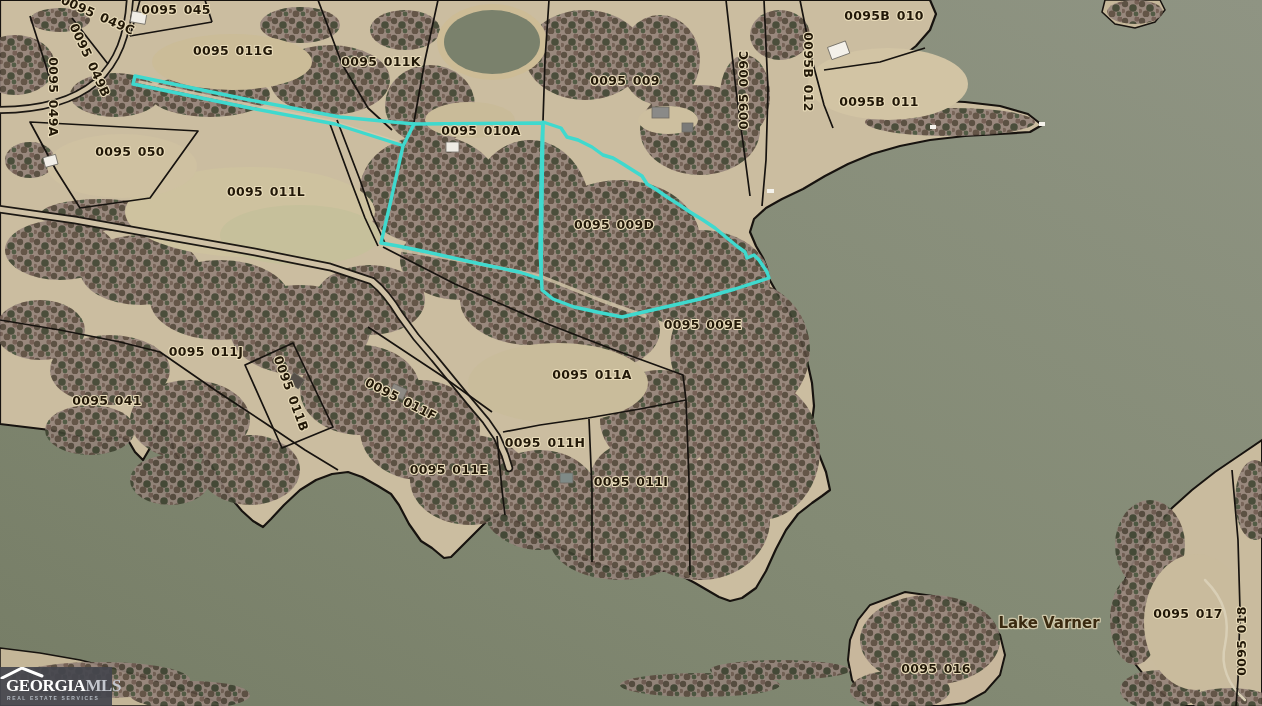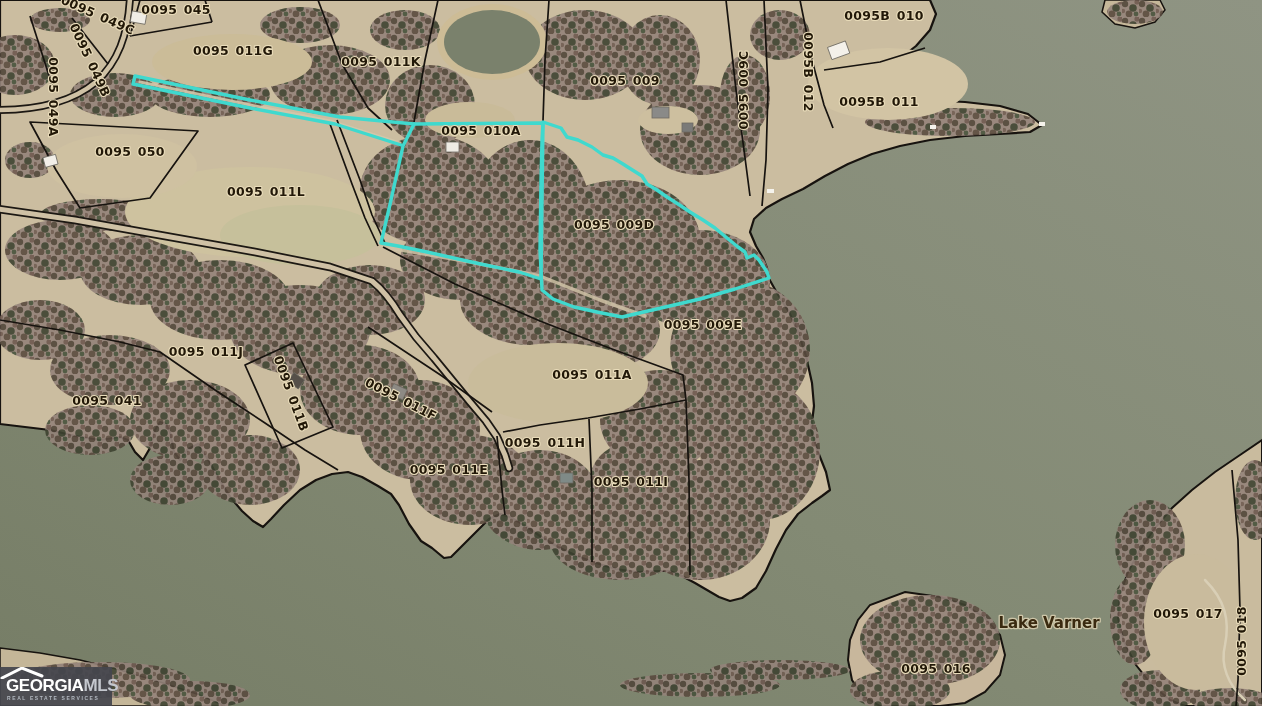--- a/index.html
+++ b/index.html
@@ -8,21 +8,21 @@
   .stage svg{position:absolute;left:0;top:0;}
   .plbl{font:bold 12.5px "DejaVu Sans",sans-serif;fill:#221808;
         stroke:#e9dcba;stroke-width:2.2px;paint-order:stroke;stroke-linejoin:round;
         text-anchor:middle;letter-spacing:.3px;}
   .lakelbl{font:bold 15px "DejaVu Sans",sans-serif;fill:#3a2a10;
         stroke:#cdc6a9;stroke-width:2.6px;paint-order:stroke;stroke-linejoin:round;
         text-anchor:middle;}
   .logo{position:absolute;left:0;top:667px;width:112px;height:39px;
         background:rgba(69,70,78,.93);color:#fff;z-index:5;}
   .logo-row{position:absolute;left:6px;top:9px;white-space:nowrap;
-        font-family:Liberation Sans, sans-serif;font-weight:bold;
+        font-family:Liberation Serif, serif;font-weight:bold;
         font-size:17px;letter-spacing:-.4px;}
   .logo-georgia{color:#ffffff;}
   .logo-mls{color:#c4c7ce;}
   .logo-roof{position:absolute;right:8px;top:1px;}
   .logo-tag{position:absolute;left:7px;top:28px;font-size:5px;letter-spacing:1.6px;
         color:#b2b8c0;font-family:"Liberation Sans",sans-serif;font-weight:bold;}
 </style>
 </head>
 <body>
 

